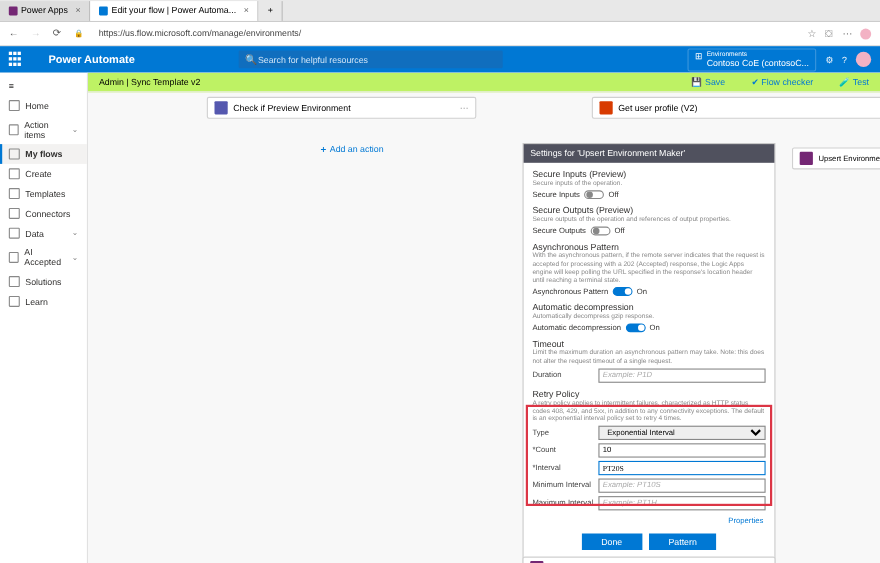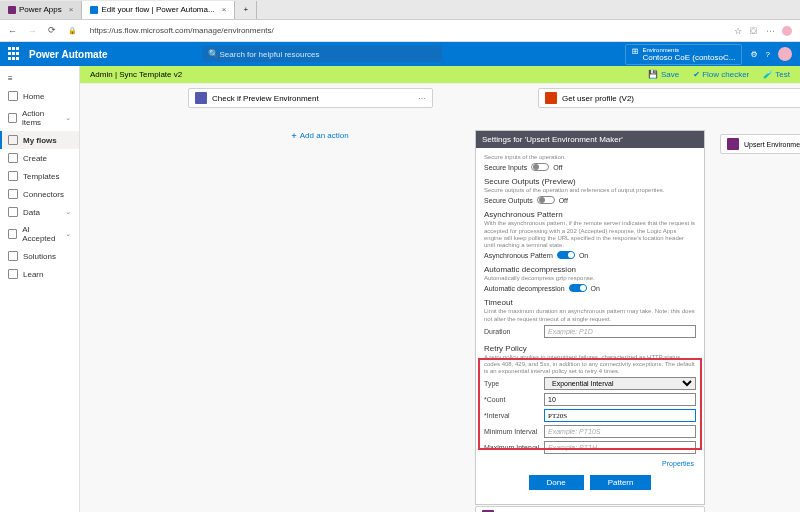--- a/index.html
+++ b/index.html
@@ -9,39 +9,39 @@
 .tab{display:flex;align-items:center;gap:3px;padding:2px 8px;height:18px;background:#ddd;border-right:1px solid #bbb;font-size:8px}
 .tab.active{background:#fff}
 .tab-ico{width:8px;height:8px;background:#742774;border-radius:1px}
 .tab-x{color:#666;margin-left:4px;cursor:pointer}
 .addr{display:flex;align-items:center;gap:8px;height:22px;padding:0 8px;background:#fff;border-bottom:1px solid #ddd}
 .nav-ico{width:12px;height:12px;color:#555;cursor:pointer}
 .url{flex:1;font-size:8px;color:#444;display:flex;align-items:center;gap:13px}
 .lock{font-size:7px}
 .addr-r{display:flex;gap:6px;align-items:center}
 .addr-r span{width:10px;height:10px;color:#777}
-.hdr{display:flex;align-items:center;background:#0078d4;height:24px;color:#fff;padding:0 8px;gap:7px}
+.hdr{display:flex;align-items:center;background:#0078d4;height:24px;color:#fff;padding:0 8px;gap:22px}
 .waffle{width:14px;height:14px;display:grid;grid-template-columns:repeat(3,3px);gap:1px;cursor:pointer}
 .waffle i{background:#fff;width:3px;height:3px}
 .brand{font-size:10px;font-weight:600}
 .search{flex:0 0 240px;margin:0 auto;background:#106ebe;height:16px;display:flex;align-items:center;padding:0 6px;border-radius:1px}
 .search input{background:transparent;border:0;color:#cfe4f7;font-size:8px;width:100%;outline:none}
 .search input::placeholder{color:#cfe4f7}
 .hdr-r{display:flex;align-items:center;gap:8px;margin-left:auto;font-size:8px}
 .env{border:1px solid #3a96dd;padding:2px 6px;border-radius:2px;display:flex;gap:4px}
 .avatar{width:14px;height:14px;border-radius:50%;background:#f3b2c4}
 .body{display:flex;flex:1;overflow:hidden}
 .side{width:80px;background:#fff;border-right:1px solid #e1e1e1;padding-top:4px}
 .sitem{display:flex;align-items:center;gap:5px;padding:4px 8px;font-size:8px;color:#323130;cursor:pointer}
 .sitem.active{background:#f3f2f1;font-weight:600;border-left:2px solid #0078d4;padding-left:6px}
 .sico{width:10px;height:10px;border:1px solid #888;border-radius:1px}
 .chev{margin-left:auto;font-size:7px;color:#888}
 .main{flex:1;display:flex;flex-direction:column;background:#f8f8f8;overflow:hidden}
 .crumb{display:flex;align-items:center;justify-content:space-between;padding:4px 10px;font-size:8px;background:#bef264;border-bottom:1px solid #eee}
-.crumb-r{display:flex;gap:14px;color:#0078d4}
+.crumb-r{display:flex;gap:24px;color:#0078d4}
 .crumb-r span{cursor:pointer}
 .canvas{flex:1;position:relative;padding:6px 20px;overflow:hidden}
 .card{position:absolute;background:#fff;border:1px solid #d0d0d0;border-radius:2px;display:flex;align-items:center;padding:3px 6px;font-size:8px;gap:5px}
 .card .cico{width:12px;height:12px;background:#5558af;border-radius:1px}
 .card .dots{margin-left:auto;color:#888}
 .card.check{left:108px;top:4px;width:245px}
 .card.prof{left:458px;top:4px;width:288px}
 .card.prof .cico{background:#d83b01}
 .card.upab{left:640px;top:50px;width:145px}
 .card.upab .cico{background:#742774}
@@ -195,20 +195,21 @@
         <div class="card upab">
             <span class="cico"></span>
             <span style="font-size:7px">Upsert Environment (abandoned)</span>
           </div>
         <div class="addact"><span class="plus">＋</span> <span>Add an action</span></div>
 
         <div class="settings">
           <div class="settings-h">Settings for 'Upsert Environment Maker'</div>
           <div class="settings-b">
             <div class="sect">
+                <div class="sect-t">Secure Inputs (Preview)</div>
                 <div class="sect-d">Secure inputs of the operation.</div>
                 <div class="toggle">
                   <span>Secure Inputs</span>
                   <span class="tog"></span>
                   <span>Off</span>
                 </div>
               </div>
             <div class="sect">
                 <div class="sect-t">Secure Outputs (Preview)</div>
                 <div class="sect-d">Secure outputs of the operation and references of output properties.</div>

